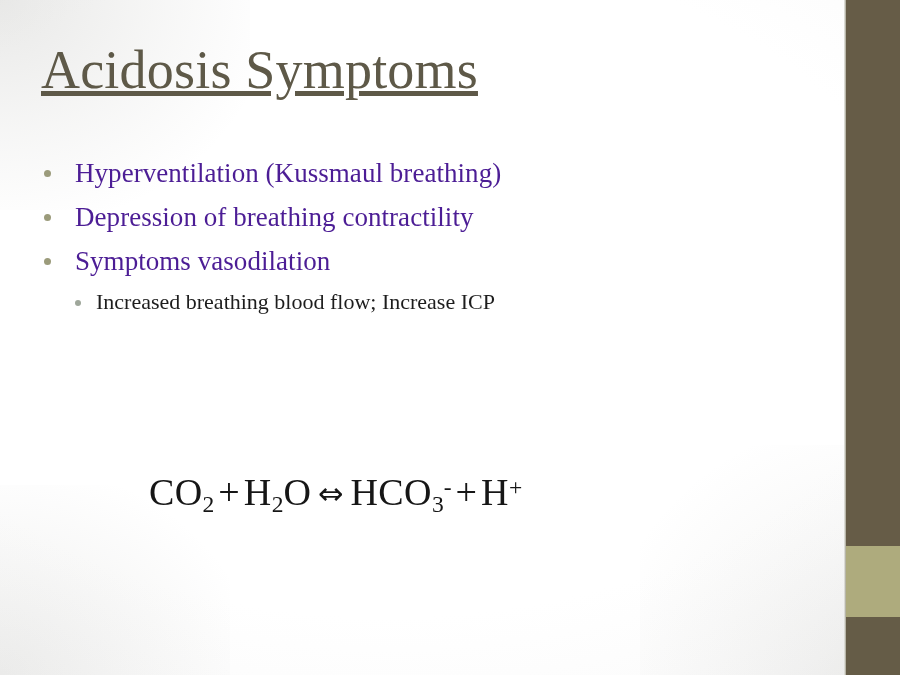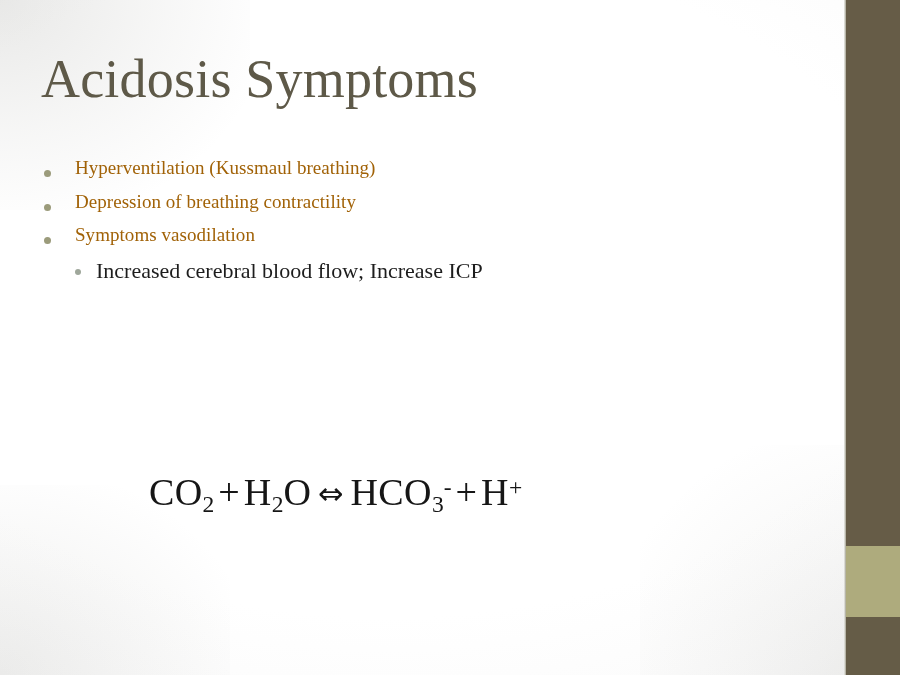--- a/index.html
+++ b/index.html
@@ -76,26 +76,27 @@
     width: 54px;
   }
   .band-top    { top: 0px;   height: 546px; background: #665c47; }
   .band-middle { top: 546px; height: 71px;  background: #aeab7d; }
   .band-bottom { top: 617px; height: 58px;  background: #655c47; }
 
   
   .title {
     position: absolute;
     left: 41px;
-    top: 51px;
+    top: 42px;
     font-size: 54px;
     line-height: 1.06;
     color: #5e5948;
     letter-spacing: 0.2px;
     white-space: nowrap;
+    text-decoration: underline;
   }
 
   
   .body-list {
     position: absolute;
     left: 44px;
     top: 156px;
     width: 740px;
   }
   .bullet-row {
@@ -106,23 +107,23 @@
   .bullet-dot {
     width: 7px;
     height: 7px;
     border-radius: 50%;
     background: #9b9b7b;
     margin-top: 14px;
     margin-right: 0;
     flex: 0 0 7px;
   }
   .bullet-text {
-    font-size: 19px;
+    font-size: 27px;
     line-height: 1.30;
-    color: #a16207;
+    color: #4c1d95;
     margin-left: 24px;
     letter-spacing: 0.05px;
     white-space: nowrap;
   }
 
   
   .subbullet-row {
     display: flex;
     align-items: flex-start;
     margin-left: 31px;
@@ -200,21 +201,21 @@
       <span class="bullet-text">Depression of breathing contractility</span>
     </div>
 
     <div class="bullet-row">
       <span class="bullet-dot"></span>
       <span class="bullet-text">Symptoms vasodilation</span>
     </div>
 
     <div class="subbullet-row">
       <span class="subbullet-dot"></span>
-      <span class="subbullet-text">Increased cerebral blood flow; Increase ICP</span>
+      <span class="subbullet-text">Increased breathing blood flow; Increase ICP</span>
     </div>
 
   </div>
 
   <div class="equation">
     <span>CO</span><span class="sub">2</span><span class="op">+</span><span>H</span><span class="sub">2</span><span>O</span><span class="arrow">⇔</span><span>HCO</span><span class="sub">3</span><span class="sup">-</span><span class="op">+</span><span>H</span><span class="sup">+</span>
   </div>
 
   <div class="sidebar">
     <div class="sidebar-hairline"></div>

